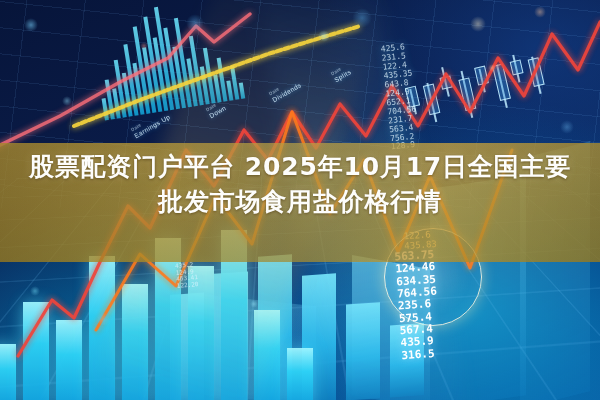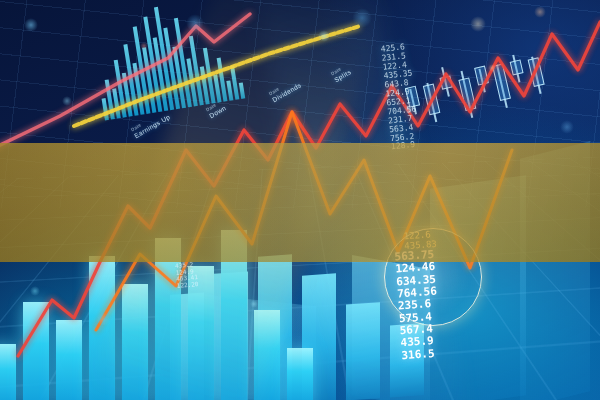--- a/index.html
+++ b/index.html
@@ -295,15 +295,17 @@
 575.4
 567.4
 435.9
 316.5</div>
 
   <div class="band">
     <div class="band-inner"></div>
   </div>
 
   <div class="title">
+    <span>股票配资门户平台 2025年10月17日全国主要</span>
+    <span class="l2">批发市场食用盐价格行情</span>
   </div>
 
 </div>
 
 </body></html>

